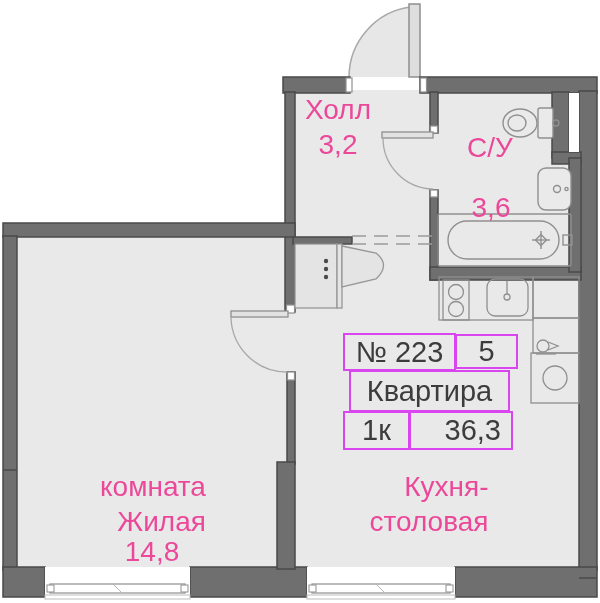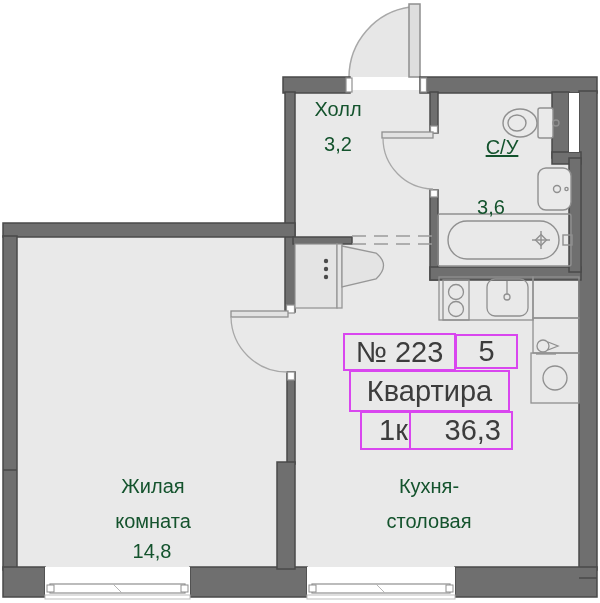--- a/index.html
+++ b/index.html
@@ -2,22 +2,22 @@
 <html><head>
 <meta charset="utf-8">
 <style>
   html,body{margin:0;padding:0;background:#ffffff;}
   .plan{
     position:relative;width:600px;height:603px;background:#ffffff;overflow:hidden;
     font-family:"Liberation Sans", sans-serif;color:#3c3c3c;
   }
   .plan svg{position:absolute;left:0;top:0;}
   .lbl{
-    position:absolute;transform:translateX(-50%);text-align:center;
-    font-size:20px;line-height:35px;color:#14532d;white-space:nowrap;
+    position:absolute;transform:translateX(-50%);text-align:right;
+    font-size:28px;line-height:35px;color:#ec4899;white-space:nowrap;
   }
   .plate-cell{
     position:absolute;box-sizing:border-box;border:2px solid #d946ef;background:#e9e9e9;
     display:flex;align-items:center;justify-content:center;
     font-size:29px;color:#3c3c3c;
   }
   .plate-cell.right-align{justify-content:flex-end;padding-right:10px;}
 </style>
 </head>
 <body>
@@ -153,35 +153,35 @@
       <rect x="309" y="585" width="7" height="7" fill="#ffffff" stroke="#8f8f8f" stroke-width="1"></rect>
       <rect x="446" y="585" width="7" height="7" fill="#ffffff" stroke="#8f8f8f" stroke-width="1"></rect>
       <line x1="376" y1="584" x2="385" y2="593" stroke="#b5b5b5" stroke-width="1"></line>
       <rect x="307" y="595" width="148" height="4" fill="#ffffff" stroke="#bdbdbd" stroke-width="1"></rect>
     </g>
   </svg>
 
   <div class="lbl" style="left:338px;top:92px;">Холл</div>
   <div class="lbl" style="left:338px;top:127px;">3,2</div>
 
-  <div class="lbl" style="left:502px;top:130px;text-decoration:underline;">С/У</div>
+  <div class="lbl" style="left:490px;top:130px;">С/У</div>
   <div class="lbl" style="left:491px;top:166px;margin-top:24px;">3,6</div>
 
   <div class="lbl" style="left:153px;top:469px;">
+    <div>комната</div>
     <div>Жилая</div>
-    <div>комната</div>
   </div>
   <div class="lbl" style="left:152px;top:534px;">14,8</div>
 
   <div class="lbl" style="left:429px;top:469px;">
     <div>Кухня-</div>
     <div>столовая</div>
   </div>
 
   <div>
     <div class="plate-cell" style="left:343px;top:333px;width:113px;height:38px;">№ 223</div>
     <div class="plate-cell" style="left:455px;top:334px;width:63px;height:35px;">5</div>
     <div class="plate-cell" style="left:349px;top:370px;width:161px;height:42px;">Квартира</div>
-    <div class="plate-cell" style="left:343px;top:411px;width:67px;height:39px;margin-left:17px;">1к</div>
+    <div class="plate-cell" style="left:343px;top:411px;width:67px;height:39px;">1к</div>
     <div class="plate-cell right-align" style="left:409px;top:411px;width:104px;height:39px;padding-left:24px;">36,3</div>
   </div>
 
 </div>
 
 </body></html>

